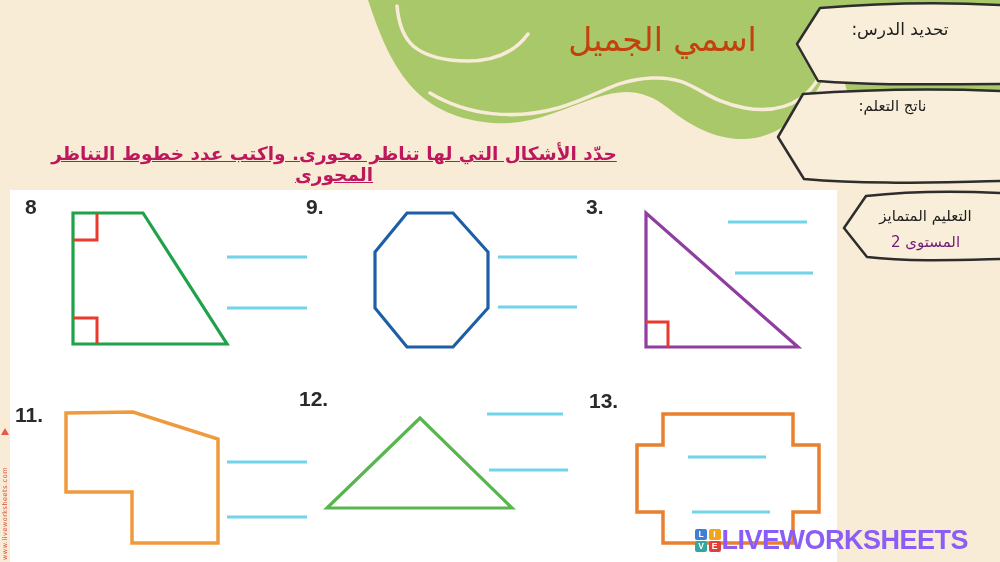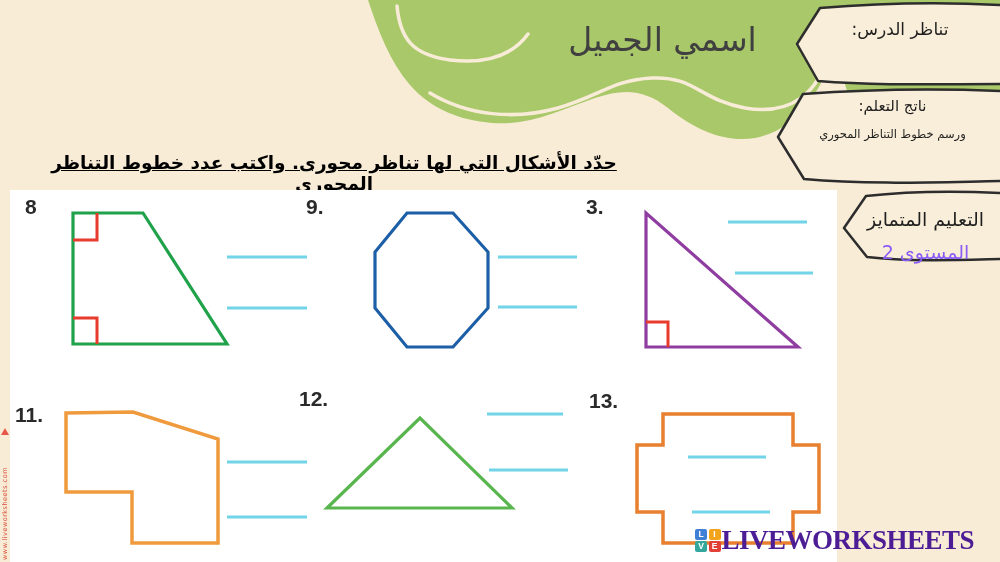--- a/index.html
+++ b/index.html
@@ -5,35 +5,35 @@
   html,body{margin:0;padding:0;}
   .page{position:relative;width:1000px;height:562px;background:#f8ecd6;overflow:hidden;
         font-family:"DejaVu Sans",sans-serif;}
   svg{display:block;}
 
   
   .blob-svg{position:absolute;left:0;top:0;}
 
   
   .page-title{position:absolute;left:545px;top:20px;width:235px;text-align:center;
-              direction:rtl;font-size:33px;color:#404040;}
+              direction:rtl;font-size:33px;color:#c2410c;}
 
   
   .banner-svg{position:absolute;left:770px;top:0;}
   .banner-text{position:absolute;direction:rtl;text-align:center;color:#1e1e1e;}
   .bt1{left:805px;top:14px;width:190px;font-size:17px;line-height:1.85;}
   .bt2{left:790px;top:97px;width:205px;}
   .bt2 .l1{font-size:15px;margin-bottom:11px;}
   .bt2 .l2,.bt2 .l3{font-size:11.5px;line-height:1.55;}
-  .bt3{left:858px;top:203px;width:135px;font-size:19px;line-height:1.75;}
-  .level-2{color:#8b5cf6;}
+  .bt3{left:858px;top:203px;width:135px;font-size:15px;line-height:1.75;}
+  .level-2{color:#701a75;}
 
   
-  .instruction{position:absolute;left:38px;top:152px;width:592px;direction:rtl;
-               text-align:center;font-size:18.5px;font-weight:bold;color:#000000;
+  .instruction{position:absolute;left:38px;top:143px;width:592px;direction:rtl;
+               text-align:center;font-size:18.5px;font-weight:bold;color:#be185d;
                text-decoration:underline;}
 
   
   .panel{position:absolute;left:10px;top:190px;width:827px;height:372px;background:#ffffff;}
   .num{position:absolute;font-family:"Liberation Sans",sans-serif;font-weight:bold;
        font-size:21px;color:#2a2a2a;}
 
   
   .logo{position:absolute;left:695px;top:525px;display:flex;align-items:center;}
   .logo-blocks{display:grid;grid-template-columns:12px 12px;grid-auto-rows:11px;gap:1.5px;margin-right:1px;}
@@ -67,25 +67,24 @@
 
   <div class="page-title">اسمي الجميل</div>
 
   <svg class="banner-svg" width="230" height="270" viewBox="0 0 230 270">
     <path d="M 232,5 C 170,2 110,3 50,8 L 27,44 L 48,81 C 110,86 170,84 232,84 Z" fill="#f9eed9" stroke="#2d2d2d" stroke-width="2.5" stroke-linejoin="round"></path>
     <path d="M 232,91 C 160,88 100,89 33,94 L 8,137 L 34,179 C 100,185 170,182 232,181 Z" fill="#f9eed9" stroke="#2d2d2d" stroke-width="2.5" stroke-linejoin="round"></path>
     <path d="M 232,193 C 190,191 140,191 96,196 L 74,228 L 97,257 C 140,262 190,260 232,259 Z" fill="#f9eed9" stroke="#2d2d2d" stroke-width="2.5" stroke-linejoin="round"></path>
   </svg>
 
   <div class="banner-text bt1">
-    <div>تناظر الدرس:</div>
+    <div>تحديد الدرس:</div>
   </div>
   <div class="banner-text bt2">
     <div class="l1">ناتج التعلم:</div>
-    <div class="l3">ورسم خطوط التناظر المحوري</div>
   </div>
   <div class="banner-text bt3">
     <div>التعليم المتمايز</div>
     <div class="level-2">المستوى 2</div>
   </div>
 
   <div class="instruction">حدّد الأشكال التي لها تناظر محورى. واكتب عدد خطوط التناظر المحورى</div>
 
   <div class="panel">
     <svg width="827" height="372" viewBox="0 0 827 372">
@@ -129,16 +128,16 @@
   <div class="watermark-mark"></div>
   <div class="watermark" style="color: rgb(217, 80, 63);">www.liveworksheets.com</div>
 
   <div class="logo">
     <div class="logo-blocks">
       <span class="logo-block" style="background: rgb(63, 127, 214);">L</span>
       <span class="logo-block" style="background: rgb(242, 165, 28);">I</span>
       <span class="logo-block" style="background: rgb(51, 167, 157);">V</span>
       <span class="logo-block" style="background: rgb(226, 63, 54);">E</span>
     </div>
-    <span class="logo-text" style="color: #4c1d95; font-family: Liberation Serif, serif;">LIVEWORKSHEETS</span>
+    <span class="logo-text" style="color: #8b5cf6;">LIVEWORKSHEETS</span>
   </div>
 
 </div>
 
 </body></html>

